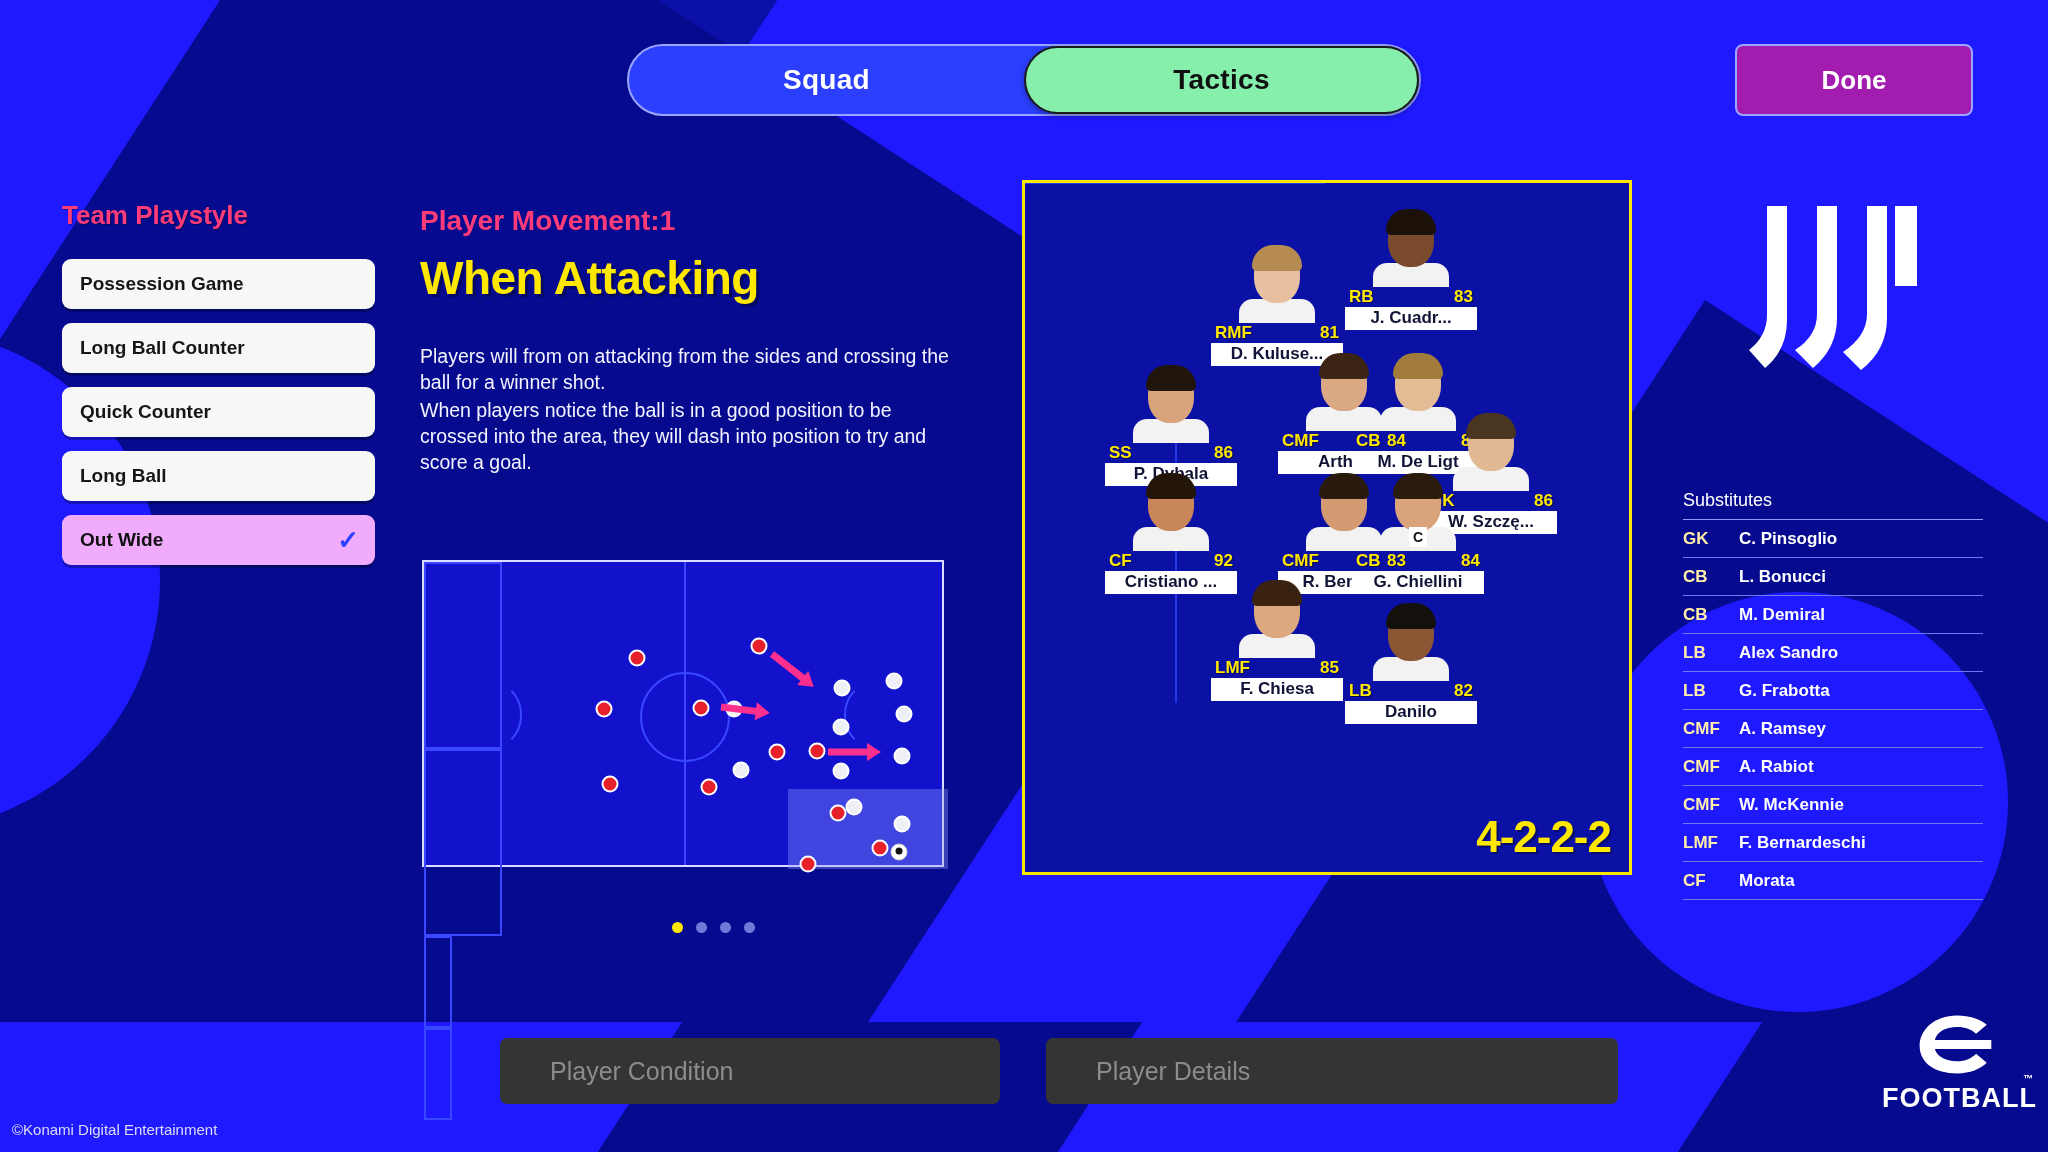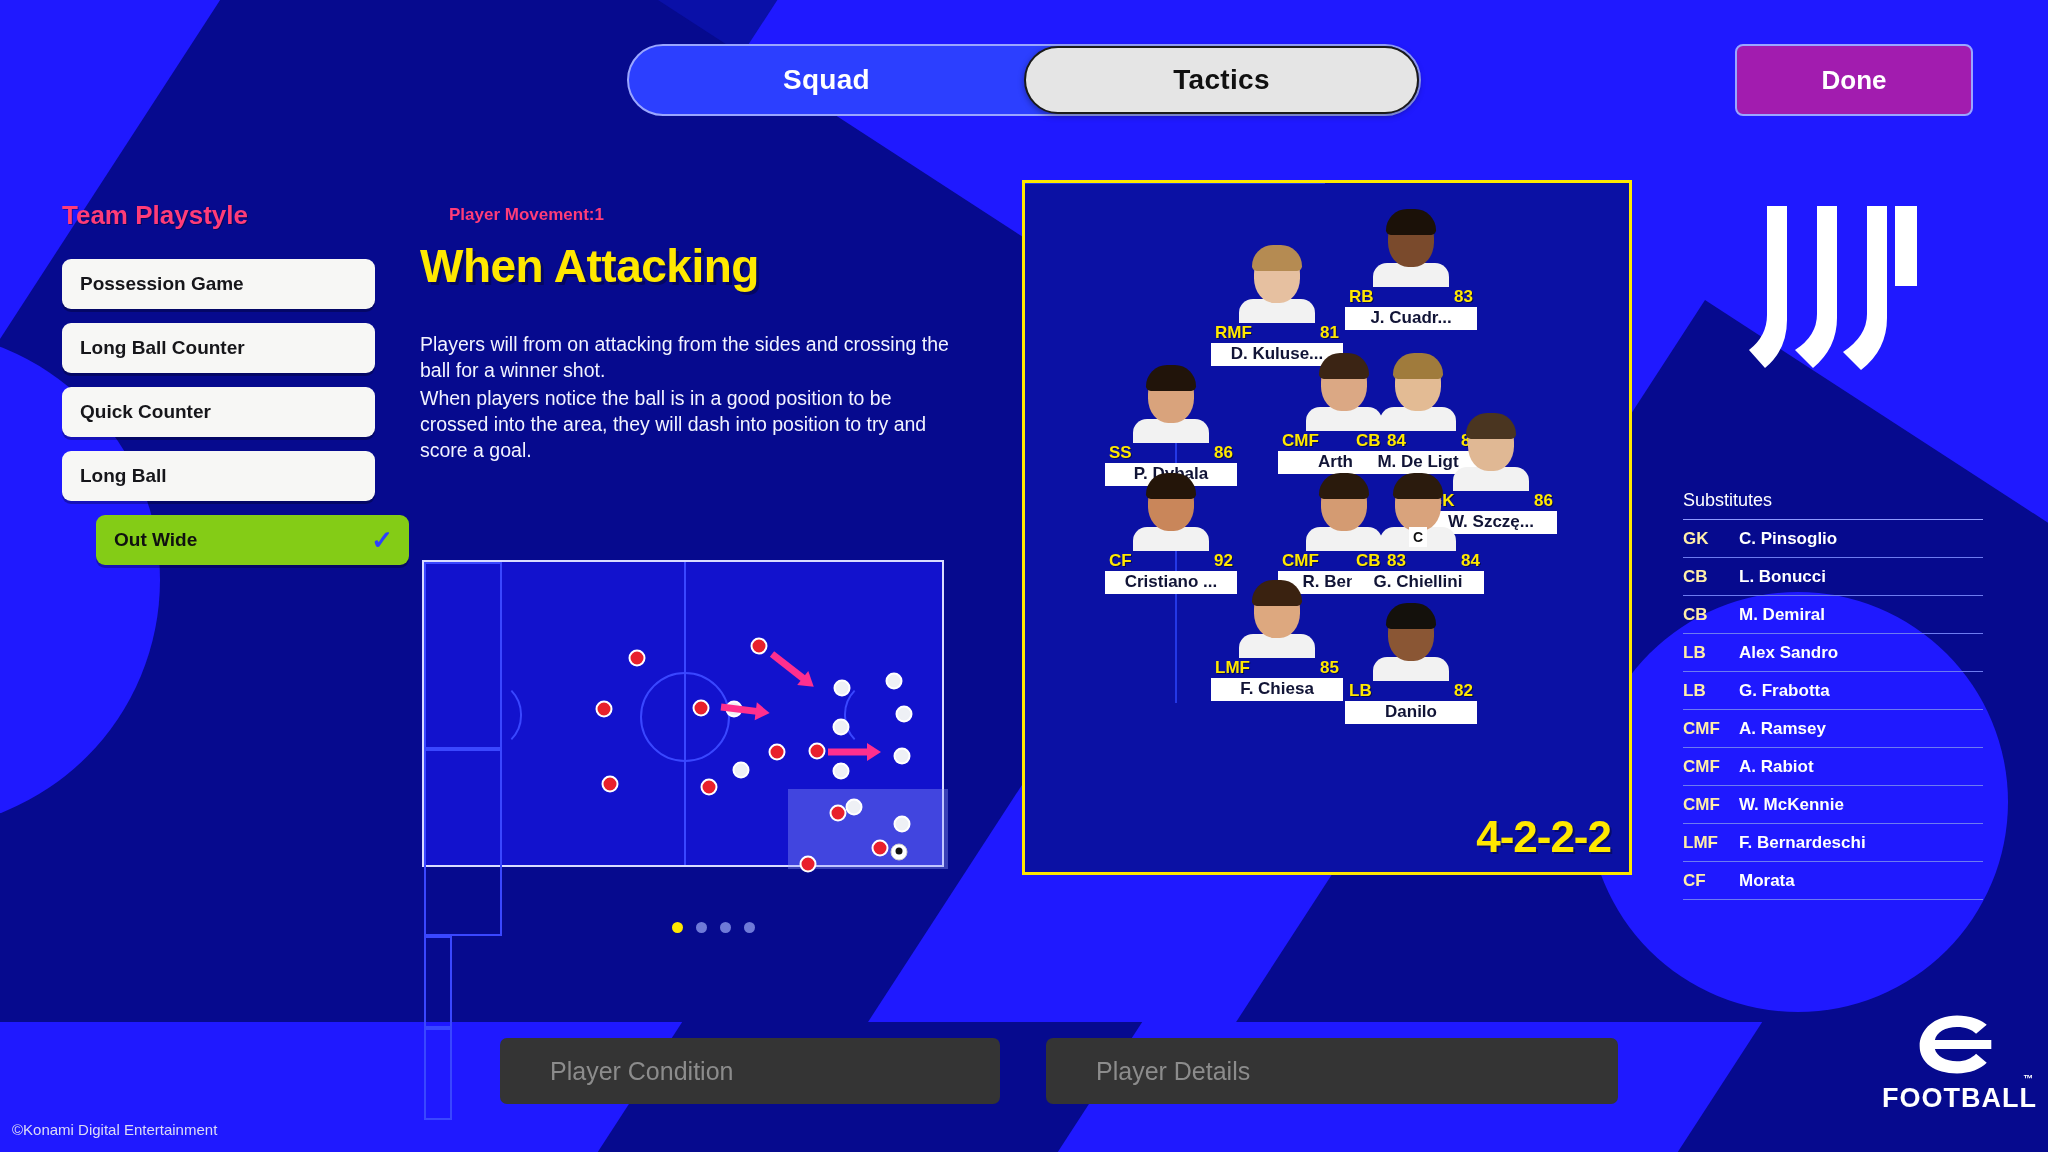--- a/index.html
+++ b/index.html
@@ -86,21 +86,21 @@
   .tab {
     flex: 1 1 50%;
     height: 68px;
     display: flex; align-items: center; justify-content: center;
     font-size: 28px; font-weight: bold;
     color: #ffffff;
     border-radius: 34px;
     letter-spacing: .3px;
   }
   .tab.active {
-    background: #e5e5e5;
+    background: #86efac;
     color: #101010;
     border: 2px solid #1a1a1a;
     box-shadow: 0 2px 6px rgba(0,0,0,.35);
   }
 
   
   .done-btn {
     position: absolute; left: 1735px; top: 44px;
     width: 238px; height: 72px;
     background: #a21caf;
@@ -125,36 +125,34 @@
     border-radius: 9px;
     display: flex; align-items: center;
     padding: 0 18px;
     margin-bottom: 14px;
     color: #16161a;
     font-size: 19px; font-weight: bold;
     box-shadow: 0 3px 0 rgba(0,0,0,.28);
     position: relative;
   }
   .ps-item.selected {
-    background: #84cc16;
+    background: #f0abfc;
     color: #101010;
-    margin-left: 34px;
   }
   .ps-check {
     position: absolute; right: 16px; top: 50%;
     transform: translateY(-50%);
     color: #2c3fff; font-size: 26px; font-weight: bold;
   }
 
   
   .center-col { position: absolute; left: 420px; top: 205px; width: 560px; z-index: 10; }
   .pm-label {
-    color: #ff3c78; font-size: 17px; font-weight: bold;
+    color: #ff3c78; font-size: 28px; font-weight: bold;
     margin-bottom: 14px;
-    margin-left: 29px;
   }
   .big-title {
     color: #ffe800;
     font-size: 46px; font-weight: bold;
     letter-spacing: -.5px;
     margin-bottom: 38px;
     text-shadow: 3px 3px 0 rgba(0,0,0,.30);
     font-stretch: condensed;
   }
   .desc-para {

